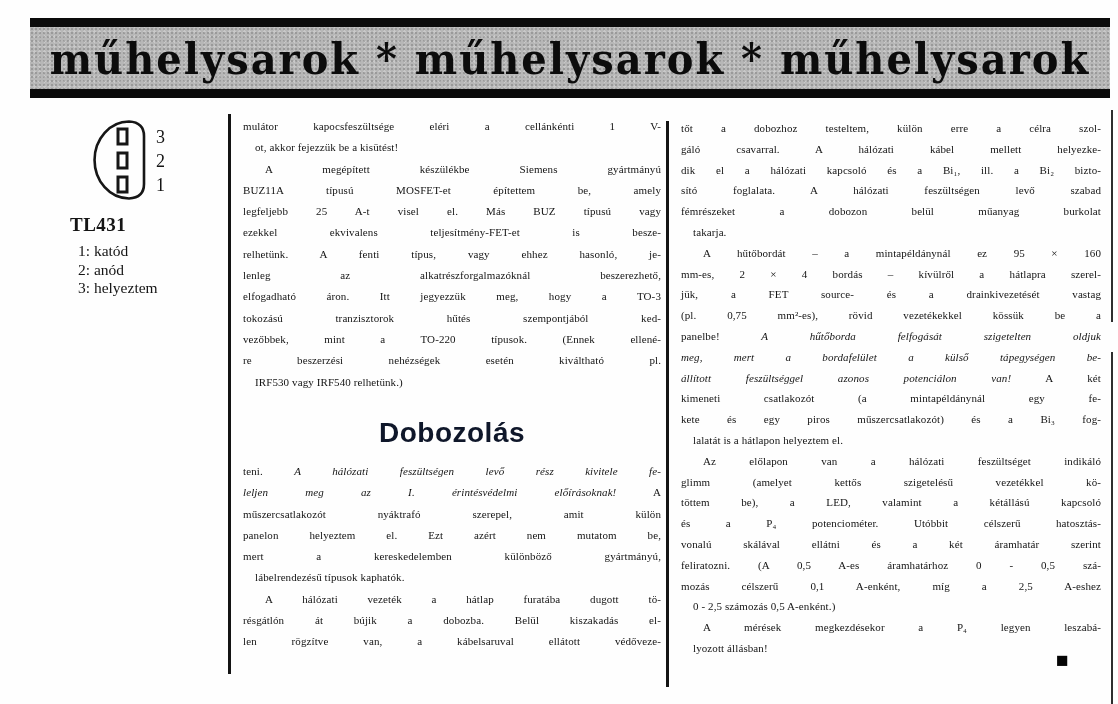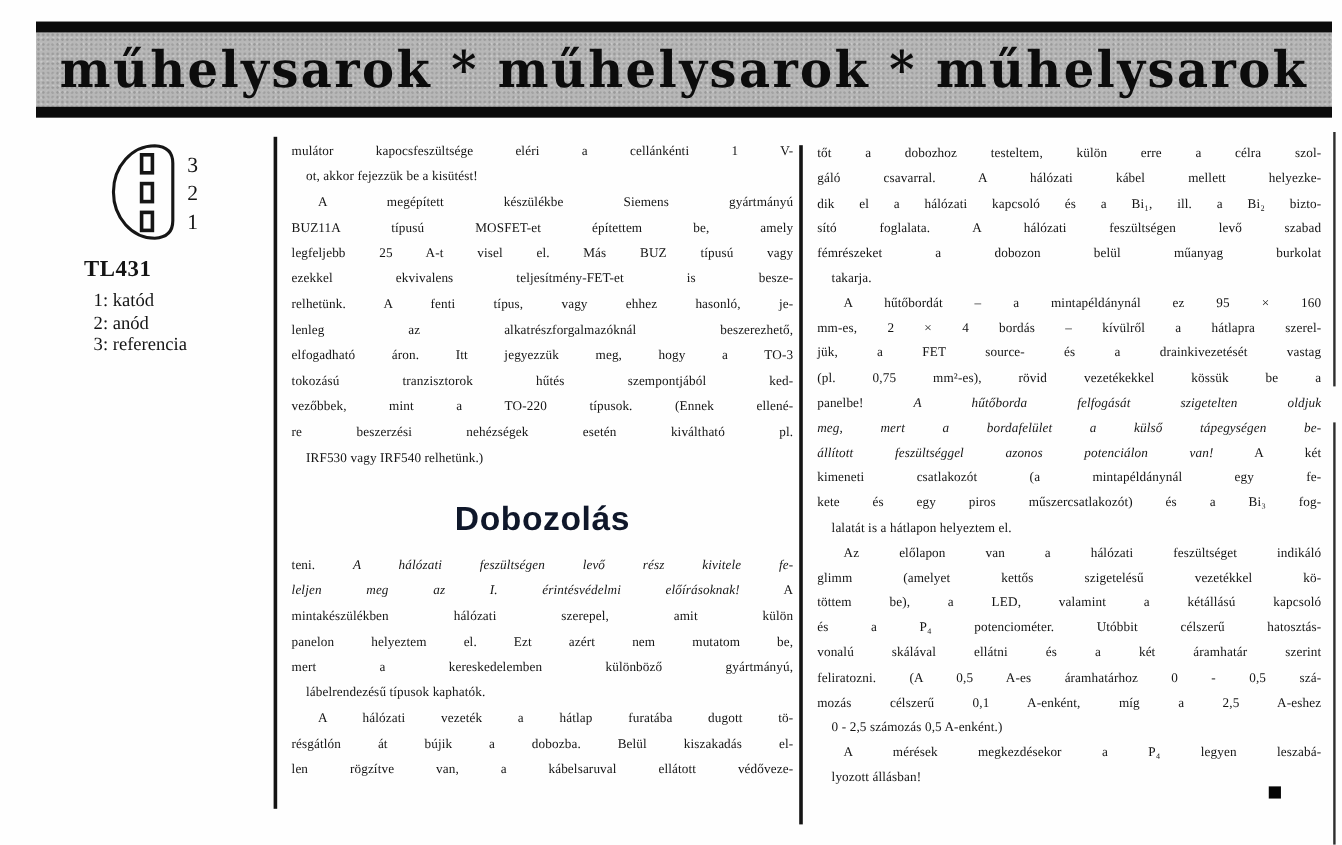--- a/index.html
+++ b/index.html
@@ -72,21 +72,21 @@
       <rect x="34" y="35" width="9" height="15" fill="#fff" stroke="#161616" stroke-width="3"></rect>
       <rect x="34" y="59" width="9" height="15" fill="#fff" stroke="#161616" stroke-width="3"></rect>
       <text x="72" y="25" font-size="18" fill="#141414" font-family="Liberation Serif, DejaVu Serif, serif">3</text>
       <text x="72" y="49" font-size="18" fill="#141414" font-family="Liberation Serif, DejaVu Serif, serif">2</text>
       <text x="72" y="73" font-size="18" fill="#141414" font-family="Liberation Serif, DejaVu Serif, serif">1</text>
     </svg>
     <div class="comp-name">TL431</div>
     <div class="legend">
       <div>1: katód</div>
       <div>2: anód</div>
-      <div>3: referencia</div>
+      <div>3: helyeztem</div>
     </div>
   </div>
 
   <div class="vrule r1"></div>
   <div class="vrule r2"></div>
   <div class="vrule r3 r3a"></div>
   <div class="vrule r3 r3b"></div>
 
   <div id="col1a" class="col">
       <div class="line"><span>mulátor kapocsfeszültsége eléri a cellánkénti 1 V-</span></div>
@@ -100,21 +100,21 @@
       <div class="line"><span>elfogadható áron. Itt jegyezzük meg, hogy a TO-3</span></div>
       <div class="line"><span>tokozású tranzisztorok hűtés szempontjából ked-</span></div>
       <div class="line"><span>vezőbbek, mint a TO-220 típusok. (Ennek ellené-</span></div>
       <div class="line"><span>re beszerzési nehézségek esetén kiváltható pl.</span></div>
       <div class="line end"><span>IRF530 vagy IRF540 relhetünk.)</span></div>
     </div>
   <h2 class="heading">Dobozolás</h2>
   <div id="col1b" class="col">
       <div class="line"><span>teni. </span><span class="it">A hálózati feszültségen levő rész kivitele fe-</span></div>
       <div class="line"><span class="it">leljen meg az I. érintésvédelmi előírásoknak!</span><span> A</span></div>
-      <div class="line"><span>mintakészülékben hálózati szerepel, amit külön</span></div>
+      <div class="line"><span>műszercsatlakozót nyáktrafó szerepel, amit külön</span></div>
       <div class="line"><span>panelon helyeztem el. Ezt azért nem mutatom be,</span></div>
       <div class="line"><span>mert a kereskedelemben különböző gyártmányú,</span></div>
       <div class="line end"><span>lábelrendezésű típusok kaphatók.</span></div>
       <div class="line ind"><span>A hálózati vezeték a hátlap furatába dugott tö-</span></div>
       <div class="line"><span>résgátlón át bújik a dobozba. Belül kiszakadás el-</span></div>
       <div class="line"><span>len rögzítve van, a kábelsaruval ellátott védőveze-</span></div>
     </div>
   <div id="col2" class="col">
       <div class="line"><span>tőt a dobozhoz testeltem, külön erre a célra szol-</span></div>
       <div class="line"><span>gáló csavarral. A hálózati kábel mellett helyezke-</span></div>

